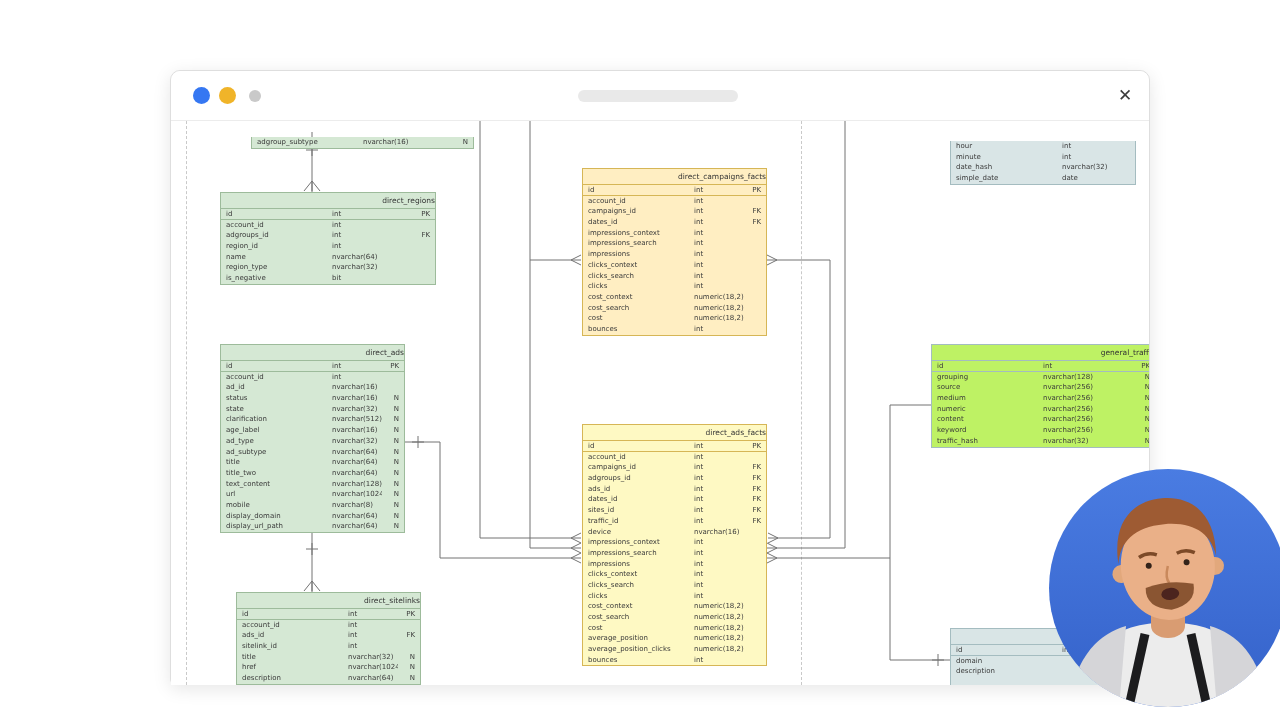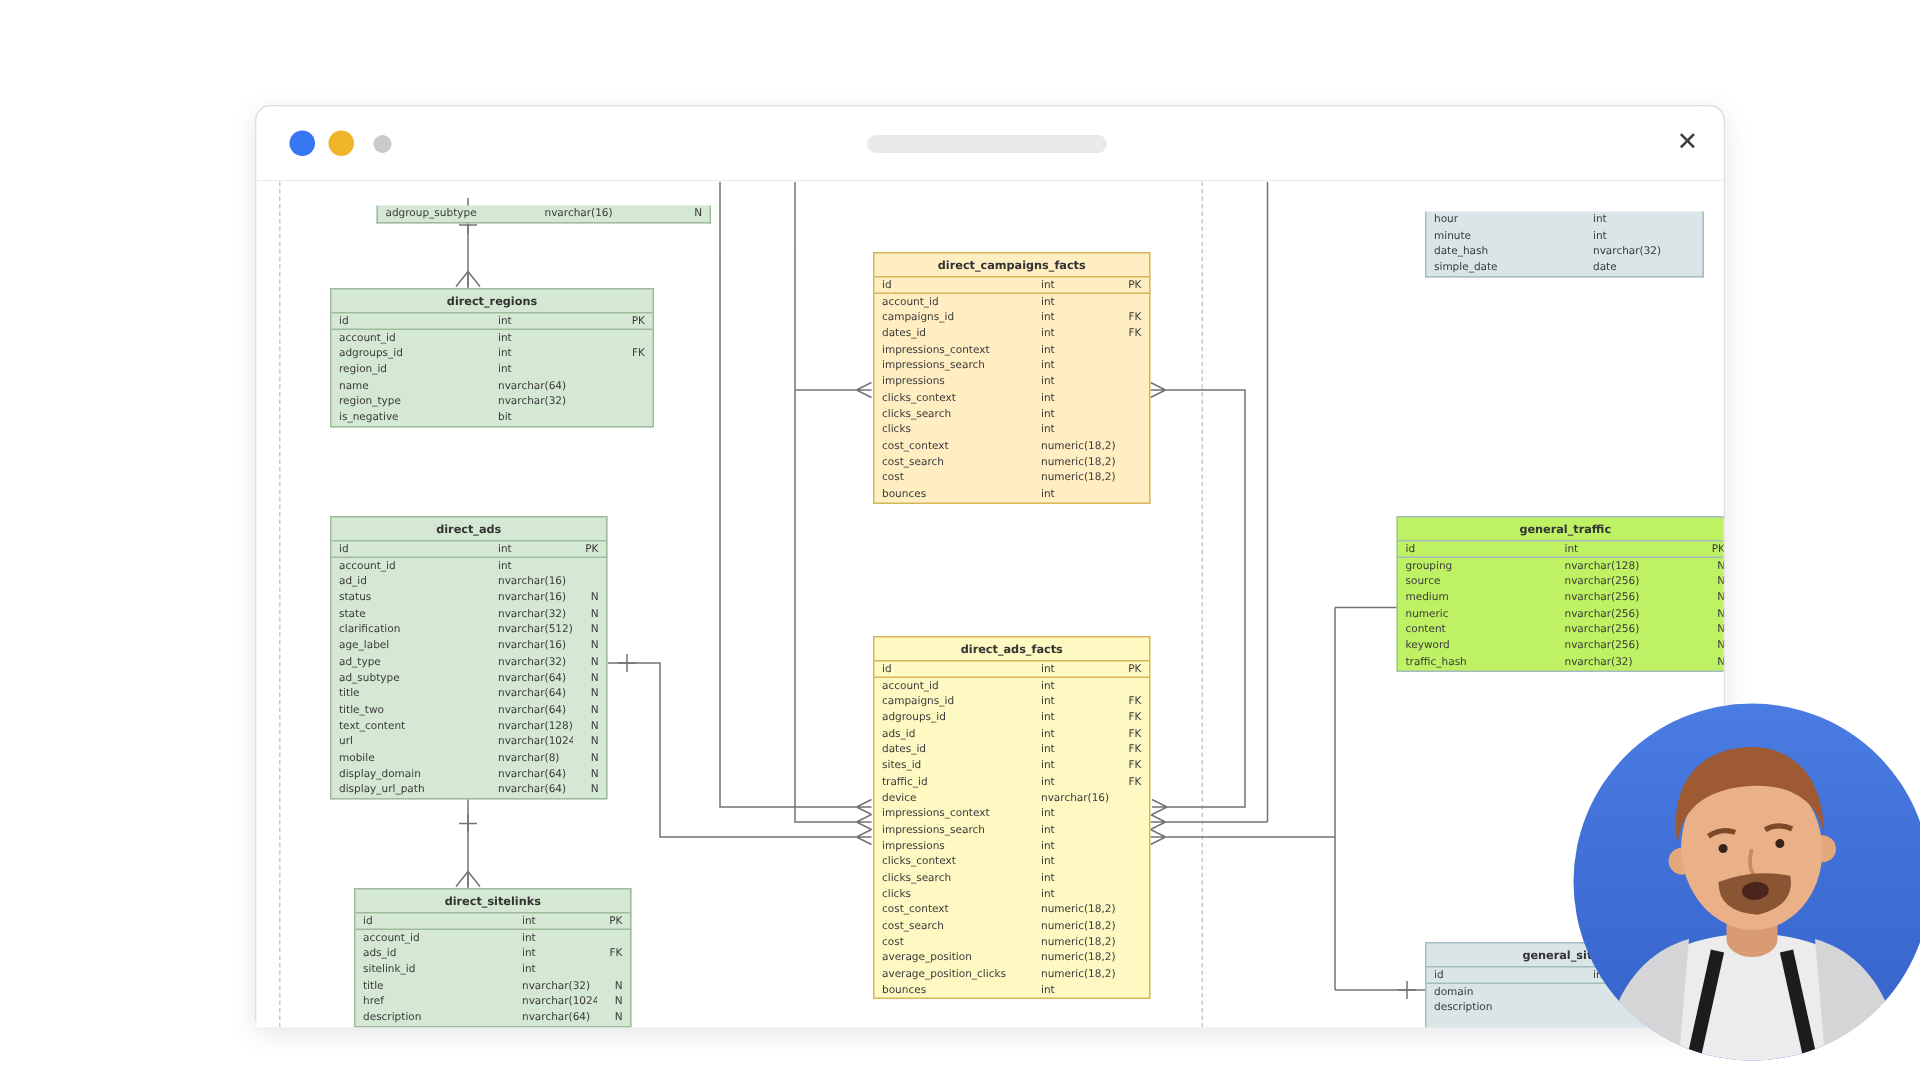--- a/index.html
+++ b/index.html
@@ -20,21 +20,21 @@
   .close{position:absolute;right:12px;top:12px;width:24px;height:24px;line-height:24px;text-align:center;
     font-size:17px;color:#3c3c3c;cursor:pointer}
 
   
   .canvas{position:absolute;left:0;top:50px;width:978px;height:564px;overflow:hidden;background:#fff}
   .dashline{position:absolute;top:0;height:564px;width:0;border-left:1px dashed #c9c9c9}
   svg.connectors{position:absolute;left:0;top:0}
 
   
   .er-table{position:absolute;border:1px solid;font-size:7px;color:#3a3a3a;line-height:10.6px}
-  .er-header{height:16px;line-height:16px;text-align:center;font-weight:bold;font-size:7.5px;
+  .er-header{height:16px;line-height:16px;text-align:right;font-weight:normal;font-size:7.5px;
     border-bottom:1px solid;color:#333;white-space:nowrap;overflow:hidden}
   .er-row{display:flex;height:10.7px;padding:0 5px;white-space:nowrap}
   .er-row.pk{border-bottom:1px solid}
   .col-name{width:106px;overflow:hidden}
   .col-type{flex:1;overflow:hidden}
   .col-key{width:17px;text-align:right}
   .cut-top{border-top:none}
   .cut-bottom{border-bottom:none;padding-bottom:10px}
 
   

